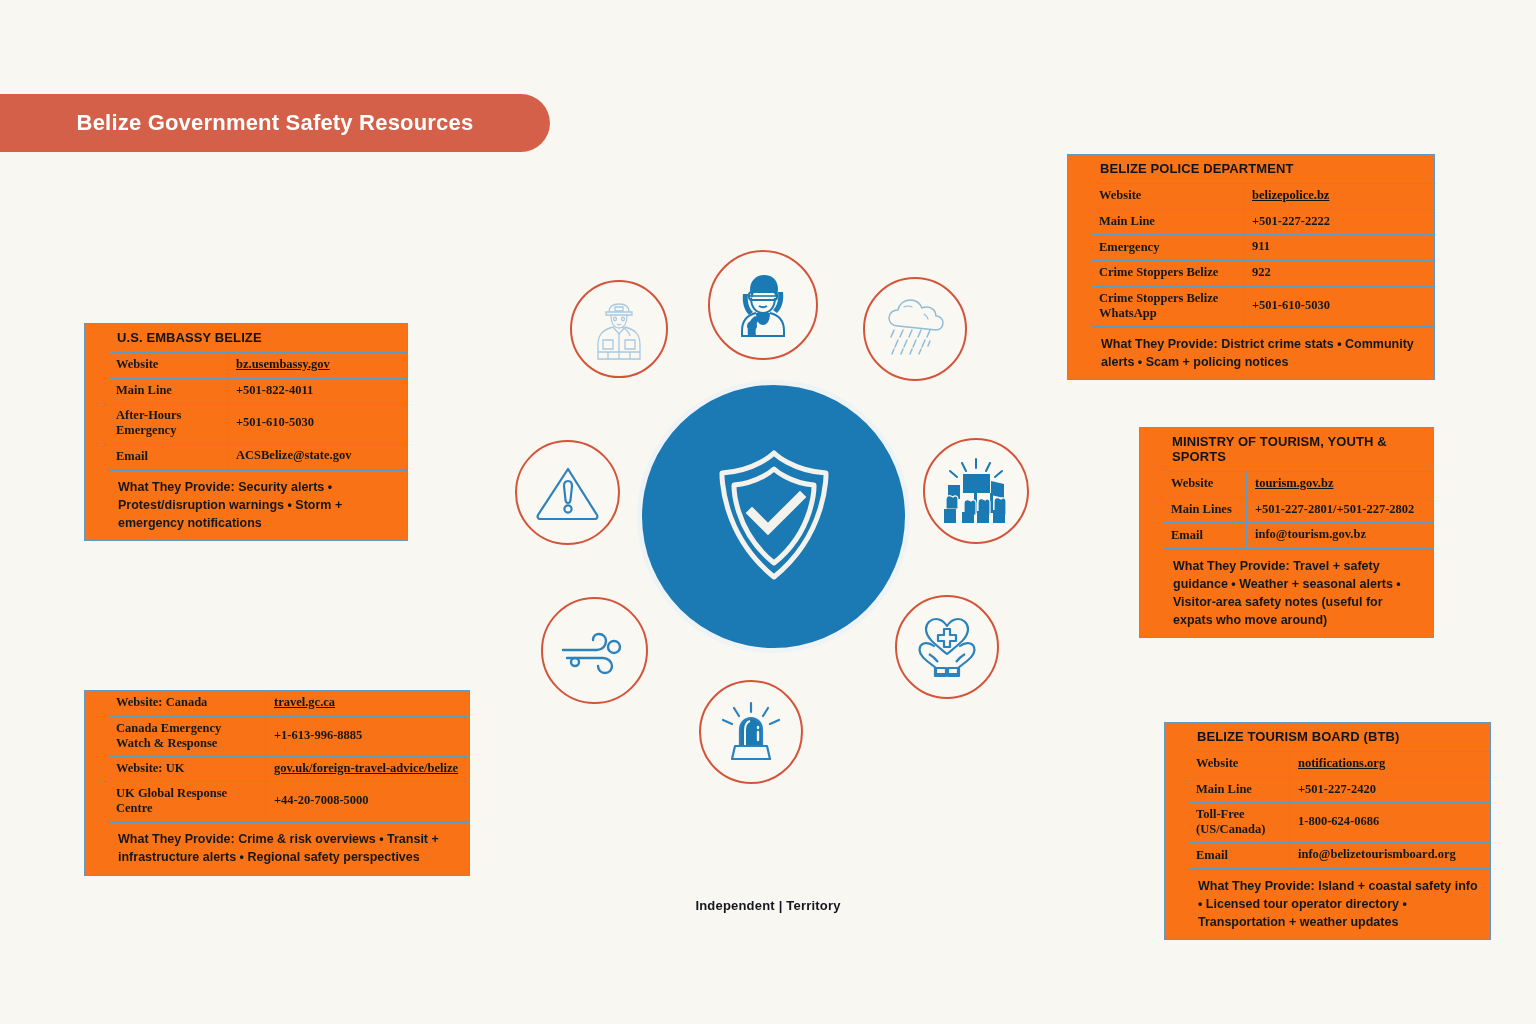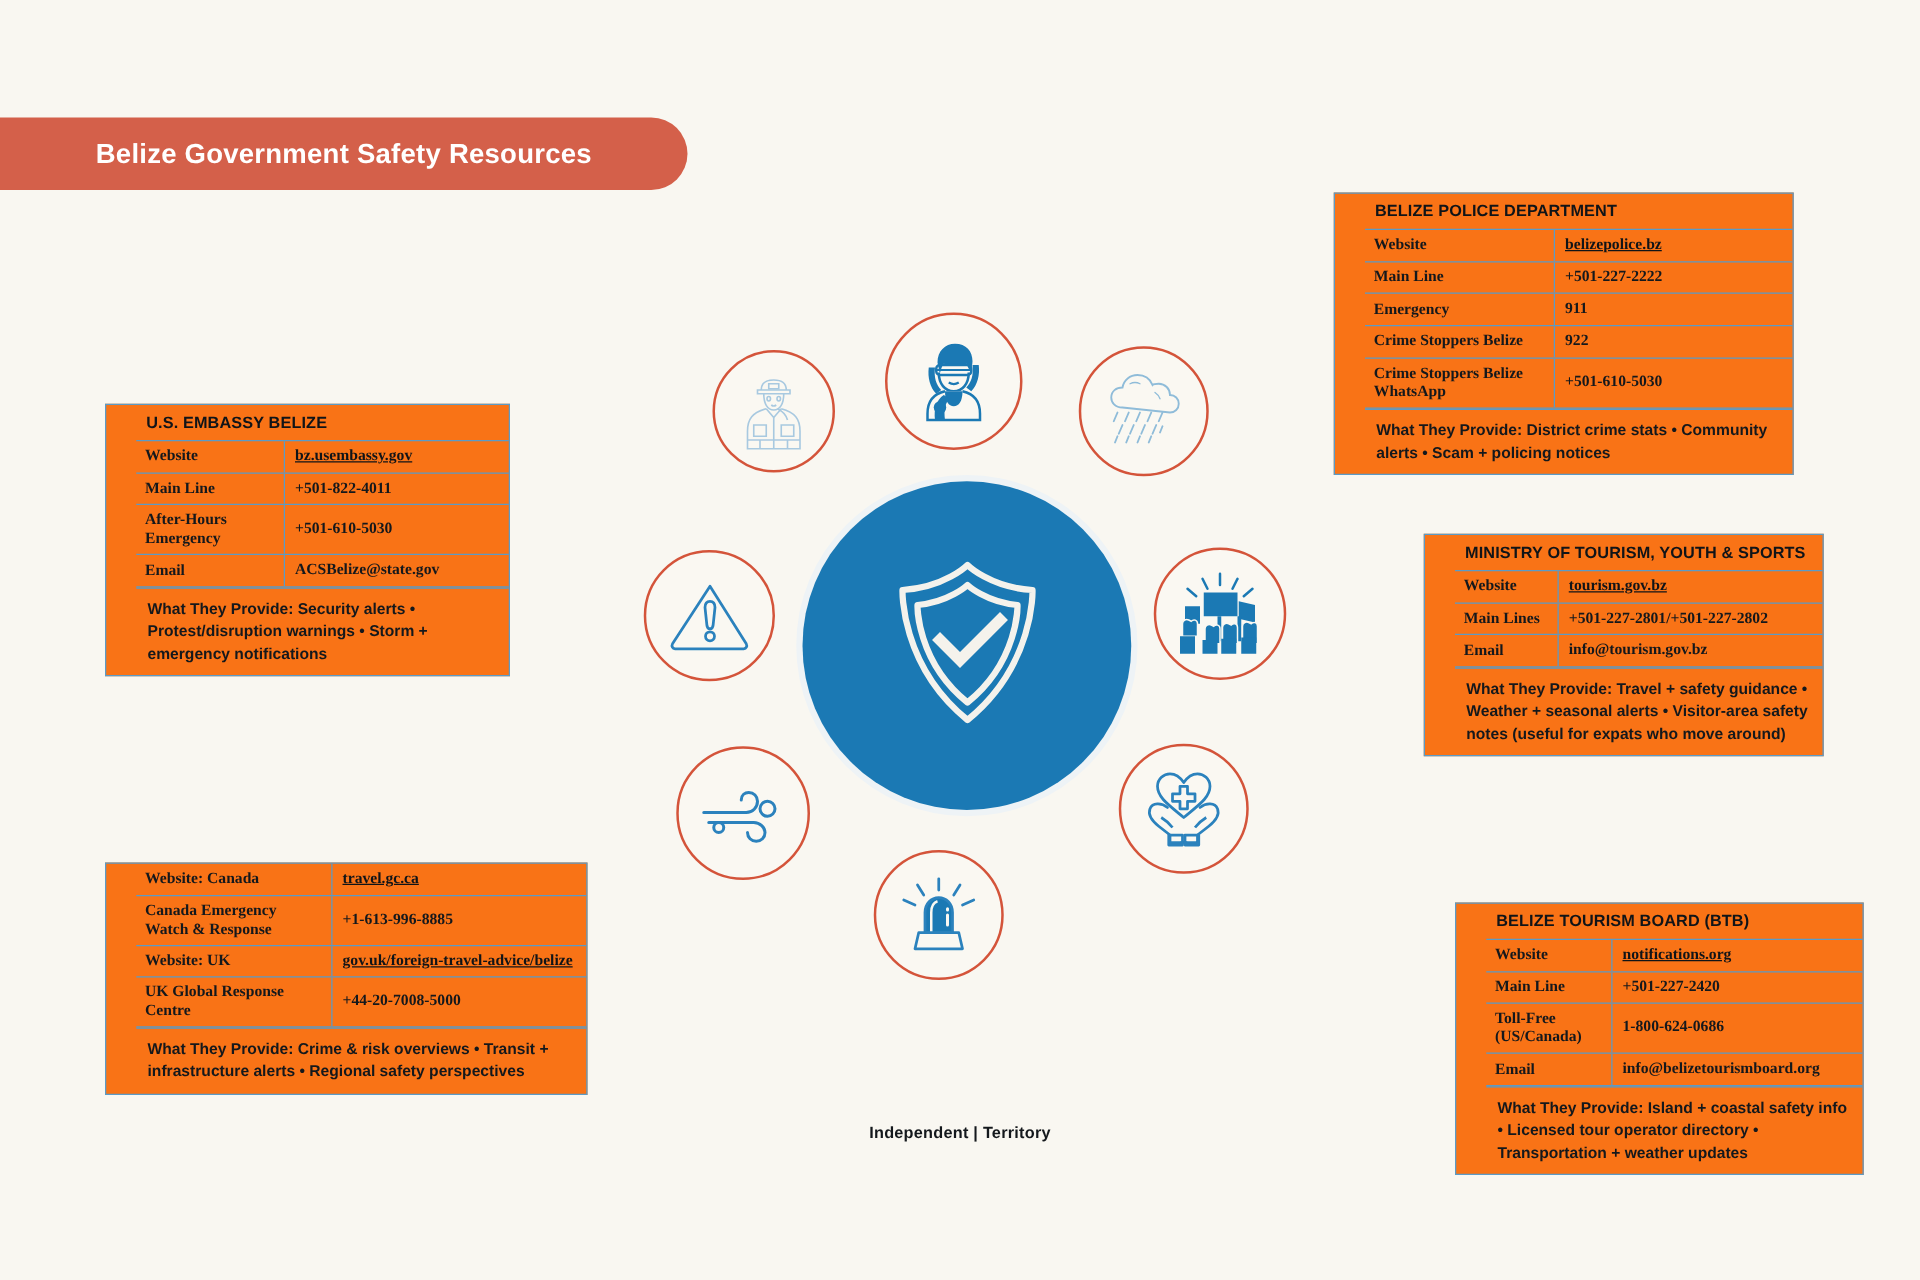--- a/index.html
+++ b/index.html
@@ -99,21 +99,21 @@
     font-size: 12.5px;
   }
 
   
   #table-us-embassy      { left: 84px;   top: 276px; width: 324px; margin-top: 47px; }
   #table-us-embassy .cell-k { width: 119px; }
 
   #table-police          { left: 1067px; top: 154px; width: 368px; }
   #table-police .cell-k  { width: 152px; }
 
-  #table-ministry        { left: 1139px; top: 427px; width: 320px; }
+  #table-ministry        { left: 1139px; top: 427px; width: 295px; }
   #table-ministry .cell-k { width: 83px; }
 
   #table-canada-uk       { left: 84px;   top: 690px; width: 386px; }
   #table-canada-uk .cell-k { width: 157px; }
 
   #table-btb             { left: 1164px; top: 706px; width: 327px; margin-top: 16px; }
   #table-btb .cell-k     { width: 101px; }
 
   
   #diagram {

